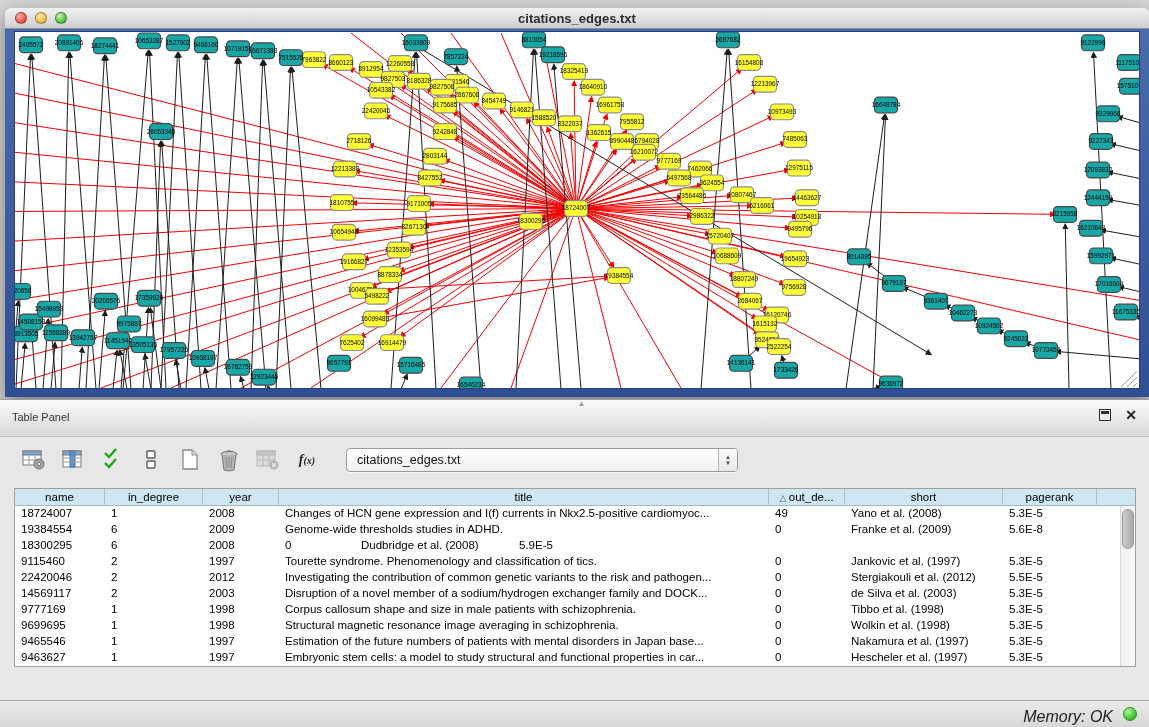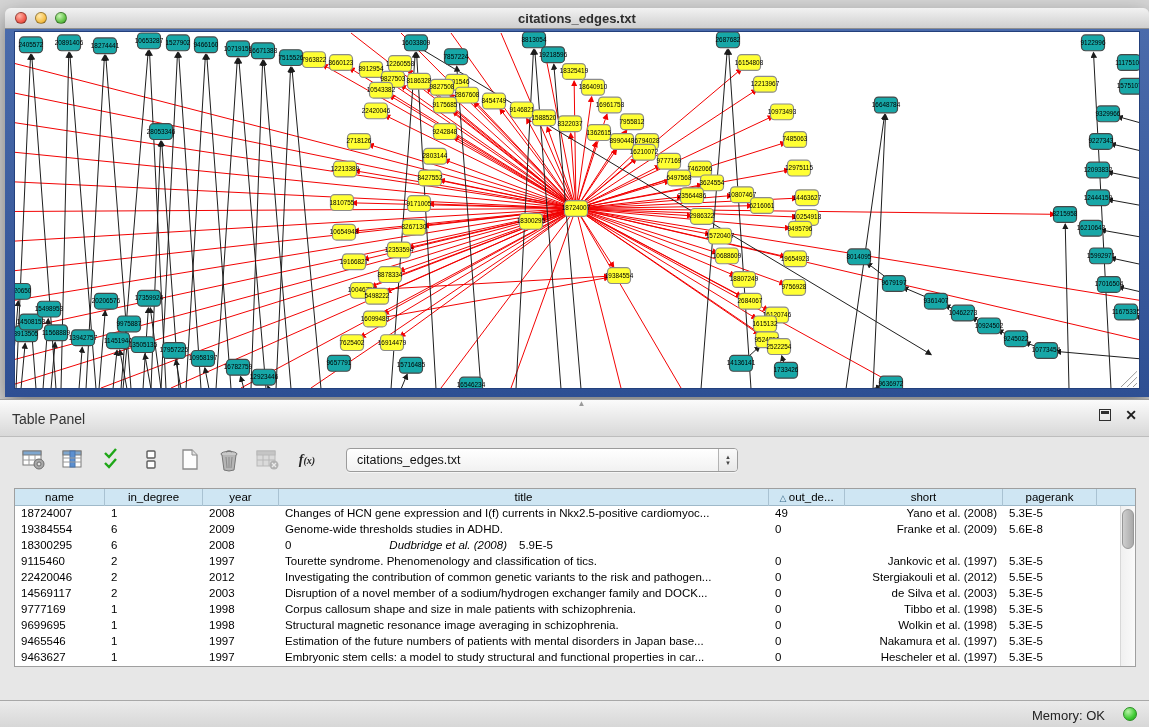--- a/index.html
+++ b/index.html
@@ -22,21 +22,21 @@
     background:linear-gradient(180deg,#4a6bab,#2e4f93); padding:2px 9px 8px 9px; }
   .canvas { position:relative; width:100%; height:100%; background:#fff; overflow:hidden;
     border:1px solid #23407c; }
   .canvas svg { display:block; width:100%; height:100%; font-family:"Liberation Sans",sans-serif; }
 
   
   .table-panel { position:absolute; left:0; top:399px; width:1149px; height:301px;
     background:#e7e7e7; border-top:1px solid #9d9d9d; }
   .panel-header { position:relative; height:37px;
     background:linear-gradient(#fbfbfb,#d8d8d8); border-bottom:1px solid #bdbdbd; }
-  .panel-title { position:absolute; left:12px; top:11px; font-size:14px; color:#333; }
+  .panel-title { position:absolute; left:12px; top:11px; font-size:11px; color:#333; }
   .grip { position:absolute; left:50%; top:1px; width:14px; height:6px; color:#9a9a9a;
     font-size:8px; line-height:5px; text-align:center; }
   .panel-icons { position:absolute; right:12px; top:9px; display:flex; gap:14px; align-items:center; }
   .float-ico { width:12px; height:12px; border:1.6px solid #2e2e2e; position:relative; }
   .float-ico:before { content:""; position:absolute; left:1px; right:1px; top:1px; height:3px; background:#2e2e2e; }
   .close-ico { font-size:14px; font-weight:700; color:#1d1d1d; line-height:12px; }
 
   .toolbar { position:absolute; left:0; top:38px; width:100%; height:44px;
     display:flex; align-items:center; padding-left:20px; }
   .tb-ico { margin-right:11px; display:flex; align-items:center; justify-content:center;
@@ -54,36 +54,36 @@
 
   .tbl { position:absolute; left:14px; top:88px; width:1122px; height:179px;
     background:#fff; border:1px solid #9f9f9f; overflow:hidden; }
   .thead { display:flex; height:17px; background:#cfe6f3; border-bottom:1px solid #9fb9c9; }
   .hcell { height:17px; line-height:16px; font-size:11.5px; color:#000; text-align:center;
     border-right:1px solid #a9c2d2; overflow:hidden; white-space:nowrap; flex:0 0 auto; }
   .sorttri { color:#3a6a8a; font-size:9px; }
   .trow { display:flex; height:16px; }
   .tcell { height:16px; line-height:15px; font-size:11.5px; color:#000; padding:0 6px;
     overflow:hidden; white-space:nowrap; flex:0 0 auto; }
-  .a-l { text-align:left; } .a-c { text-align:right; }
+  .a-l { text-align:left; } .a-c { text-align:left; }
   .vscroll { position:absolute; right:0; top:17px; bottom:0; width:15px;
     background:linear-gradient(90deg,#f0f0f0,#fafafa); border-left:1px solid #d8d8d8; }
   .vthumb { position:absolute; left:1px; right:1px; top:3px; height:40px; border-radius:7px;
     background:linear-gradient(90deg,#cfcfcf,#a9a9a9); border:1px solid #979797; }
 
   .tabbar { position:absolute; left:0; top:273px; width:100%; text-align:center; }
   .seg { display:inline-flex; border:1px solid #9a9a9a; border-radius:5px; overflow:hidden;
     background:linear-gradient(#ffffff,#ededed); box-shadow:0 1px 0 rgba(255,255,255,.7); }
   .tab { padding:3px 14px 4px 14px; font-size:12.5px; color:#111; border-left:1px solid #b9b9b9; }
   .tab:first-child { border-left:none; }
   .tab.sel { background:linear-gradient(#8d8d8d,#6e6e6e); color:#e6e6e6; }
 
   .statusbar { position:absolute; left:0; top:700px; width:1149px; height:27px;
     background:linear-gradient(#ebebeb,#d7d7d7); border-top:1px solid #a8a8a8; }
-  .mem { position:absolute; right:44px; top:7px; font-size:13px; color:#222; }
+  .mem { position:absolute; right:36px; top:7px; font-size:16px; color:#222;font-style:italic; }
   .memdot { position:absolute; right:12px; top:6px; width:14px; height:14px; border-radius:50%;
     background:radial-gradient(circle at 35% 30%, #b8f3a8, #3ecb33 60%, #2a9423);
     border:1px solid #2a8f23; }
 
   
   .mini { display:block; }
 </style>
 </head>
 <body>
 
@@ -894,21 +894,21 @@
           <div class="tcell a-l" style="width: 490px;">Genome-wide thresholds studies in ADHD.</div>
           <div class="tcell a-l" style="width: 76px;">0</div>
           <div class="tcell a-c" style="width: 158px;">Franke et al. (2009)</div>
           <div class="tcell a-l" style="width: 94px;">5.6E-8</div>
         </div>
         <div class="trow">
           <div class="tcell a-l" style="width: 90px;">18300295</div>
           <div class="tcell a-l" style="width: 98px;">6</div>
           <div class="tcell a-l" style="width: 76px;">2008</div>
           <div class="tcell a-l" style="width: 76px;">0</div>
-          <div class="tcell a-c" style="width: 158px; font-style: italic;">Dudbridge et al. (2008)</div>
+          <div class="tcell a-c" style="width: 158px;">Dudbridge et al. (2008)</div>
           <div class="tcell a-l" style="width: 94px;">5.9E-5</div>
         </div>
         <div class="trow">
           <div class="tcell a-l" style="width: 90px;">9115460</div>
           <div class="tcell a-l" style="width: 98px;">2</div>
           <div class="tcell a-l" style="width: 76px;">1997</div>
           <div class="tcell a-l" style="width: 490px;">Tourette syndrome. Phenomenology and classification of tics.</div>
           <div class="tcell a-l" style="width: 76px;">0</div>
           <div class="tcell a-c" style="width: 158px;">Jankovic et al. (1997)</div>
           <div class="tcell a-l" style="width: 94px;">5.3E-5</div>

